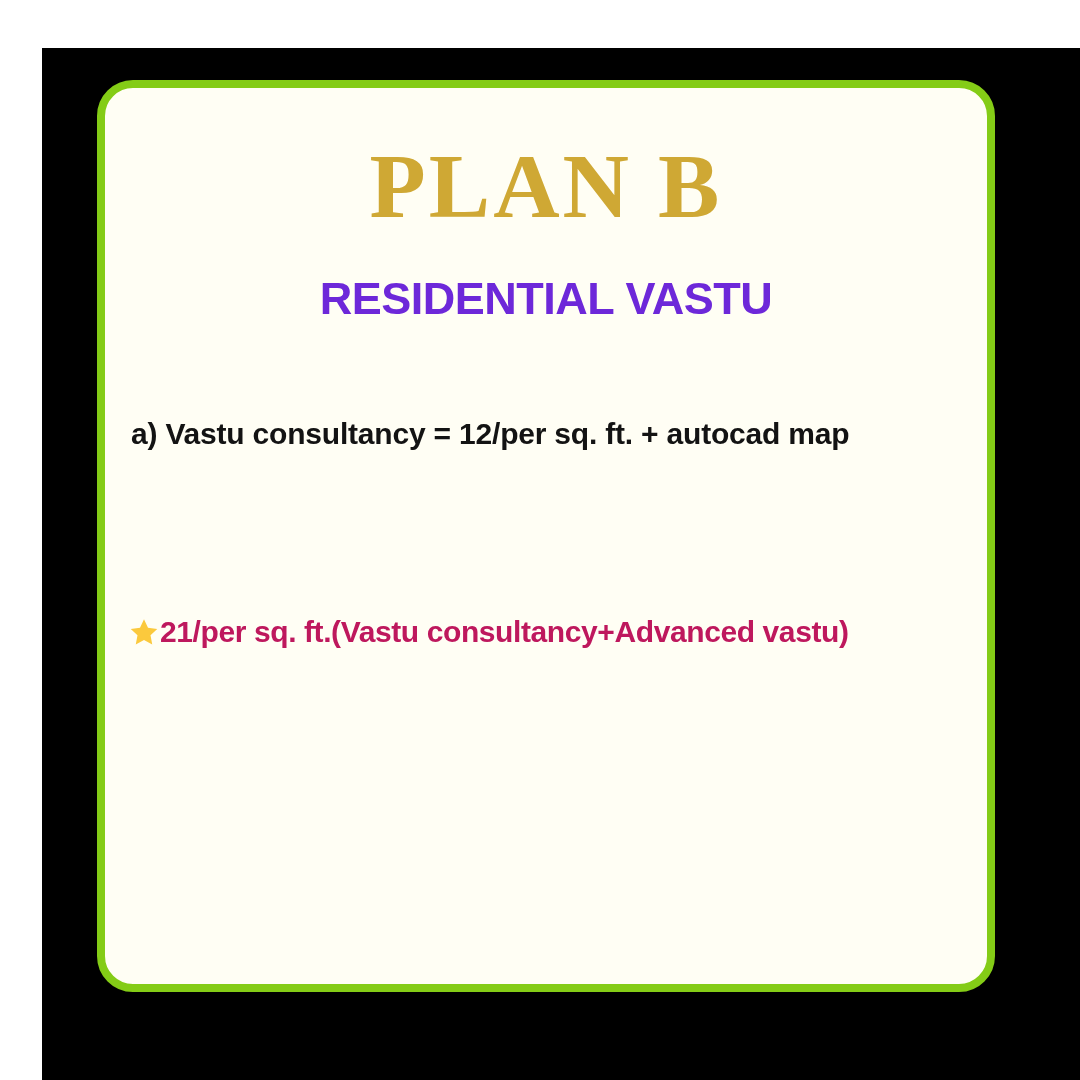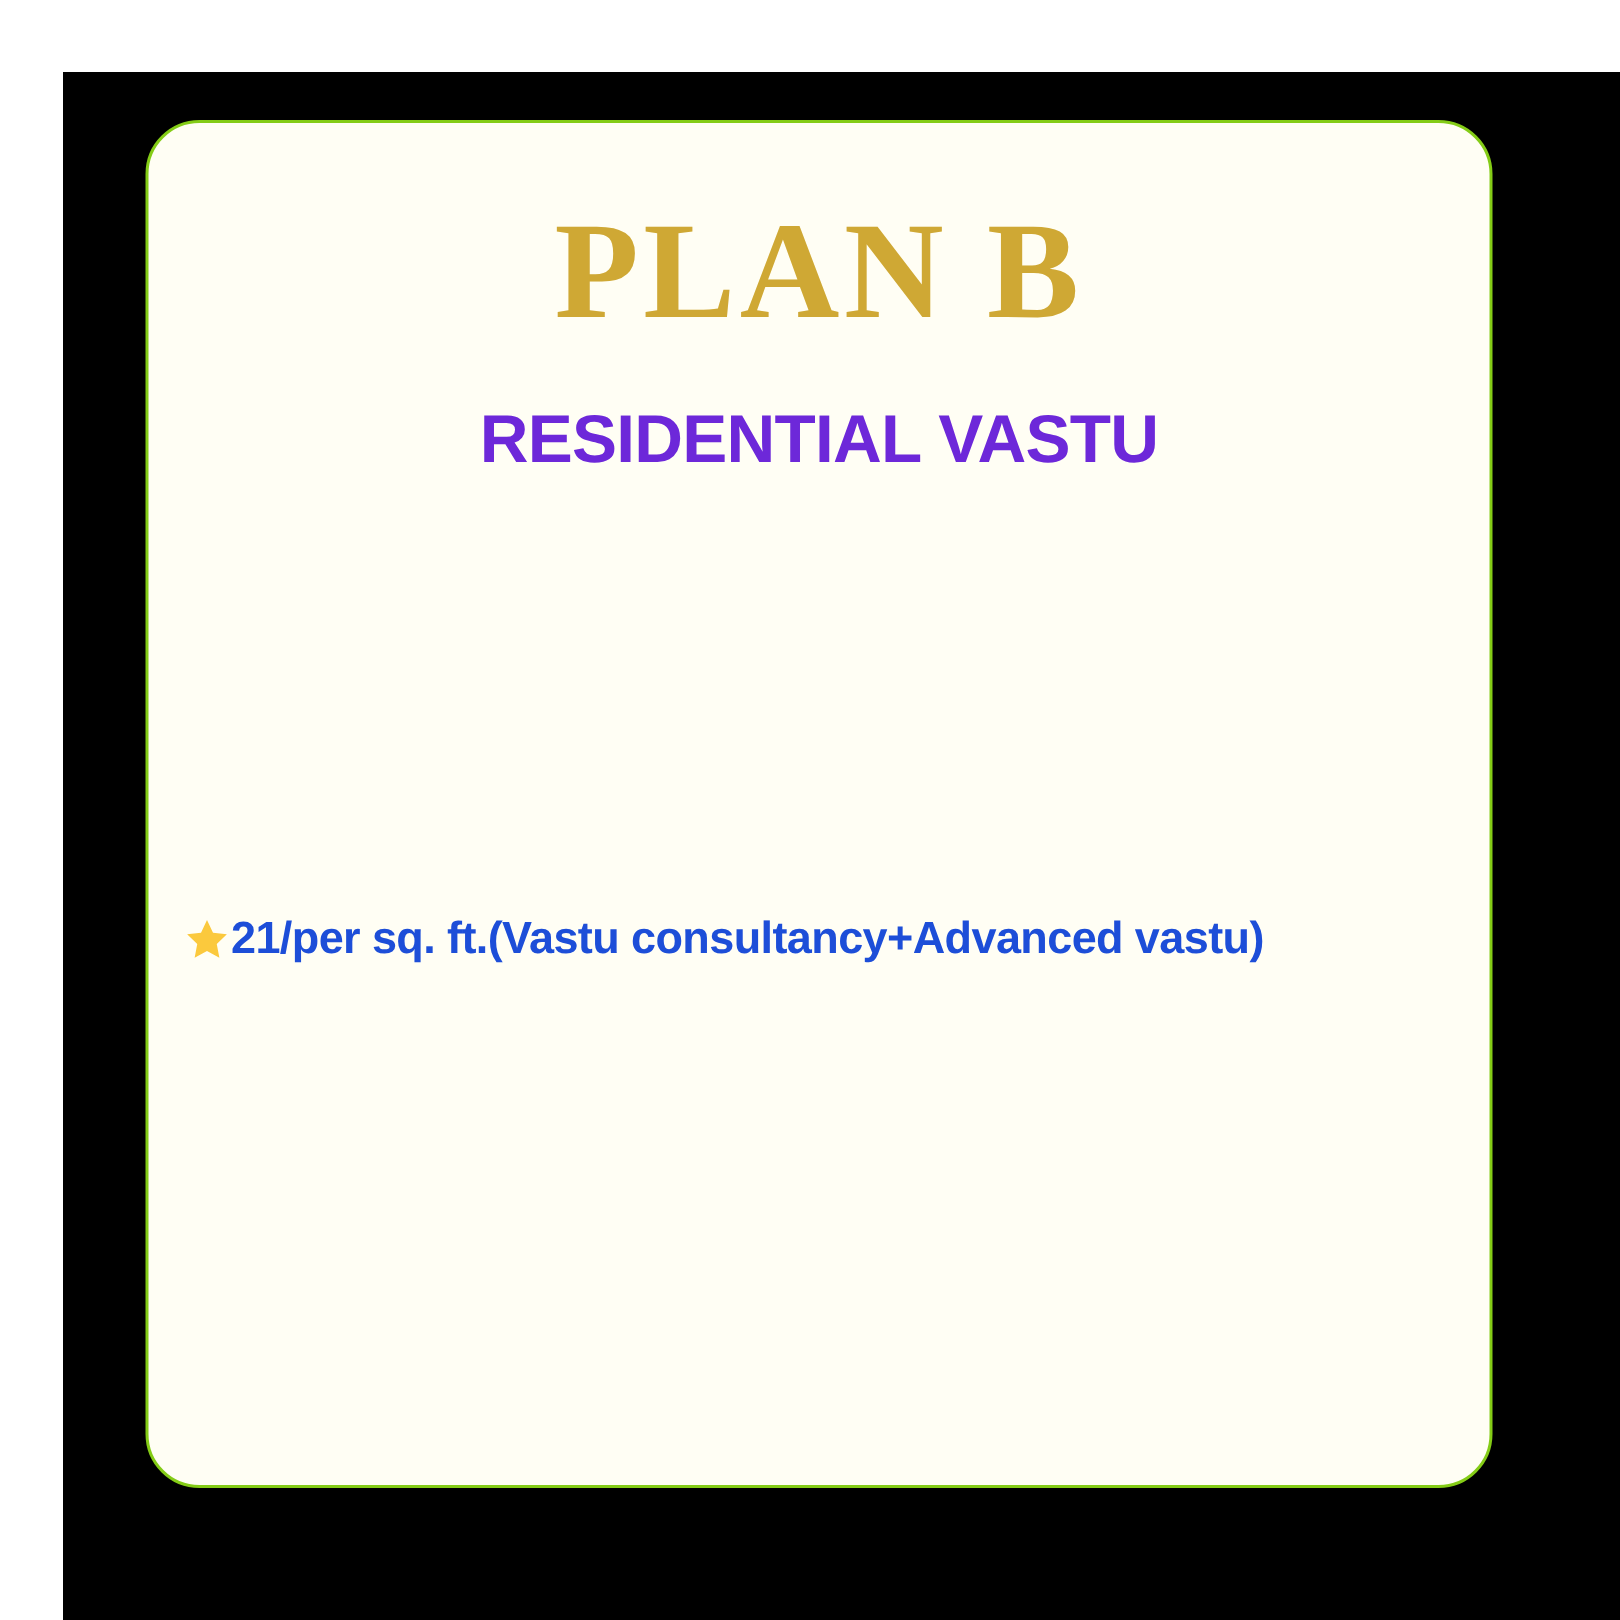--- a/index.html
+++ b/index.html
@@ -45,21 +45,21 @@
 
   
   #card {
     position: absolute;
     left: 97px;
     top: 80px;
     width: 898px;
     height: 912px;
     box-sizing: border-box;
     background: #fffef4;
-    border: 2px solid #84cc16;
+    border: 8px solid #84cc16;
     border-radius: 36px;
   }
 
   #card-inner {
     position: absolute;
     left: 0;
     top: 0;
     right: 0;
     bottom: 0;
     padding: 0;
@@ -127,40 +127,41 @@
     margin-right: 1px;
     flex: 0 0 auto;
     line-height: 0;
   }
   .highlight-text {
     font-family: "Liberation Sans", sans-serif;
     font-weight: 700;
     font-size: 30px;
     line-height: 1.1;
     letter-spacing: -0.4px;
-    color: #1d4ed8;
+    color: #be185d;
   }
 </style>
 </head>
 <body>
 
 <div id="stage">
 
   <div id="black-panel"></div>
   <div id="top-right-notch"></div>
   <div id="bottom-left-notch"></div>
 
   <div id="card">
     <div id="card-inner">
 
       <div class="title">PLAN B</div>
 
       <div class="subtitle">RESIDENTIAL VASTU</div>
 
       <div class="items">
+        <div class="item">a) Vastu consultancy = 12/per sq. ft. + autocad map</div>
       </div>
 
       <div class="highlight-row">
         <span class="star-icon">
           <svg width="30" height="30" viewBox="0 0 24 24" aria-hidden="true">
             <polygon points="12,1.8 15.2,8.6 22.6,9.5 17.2,14.6 18.6,22 12,18.4 5.4,22 6.8,14.6 1.4,9.5 8.8,8.6" fill="#fbc93d"></polygon>
           </svg>
         </span>
         <span class="highlight-text">21/per sq. ft.(Vastu consultancy+Advanced vastu)</span>
       </div>

